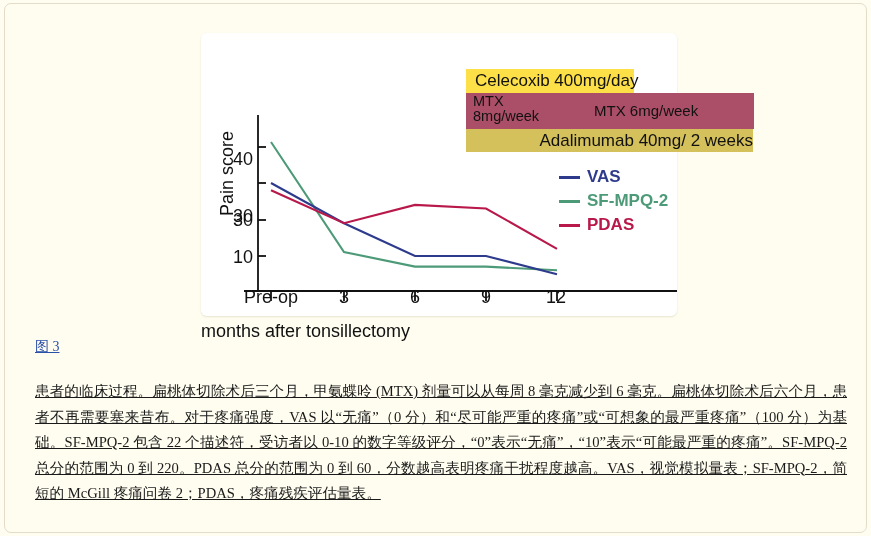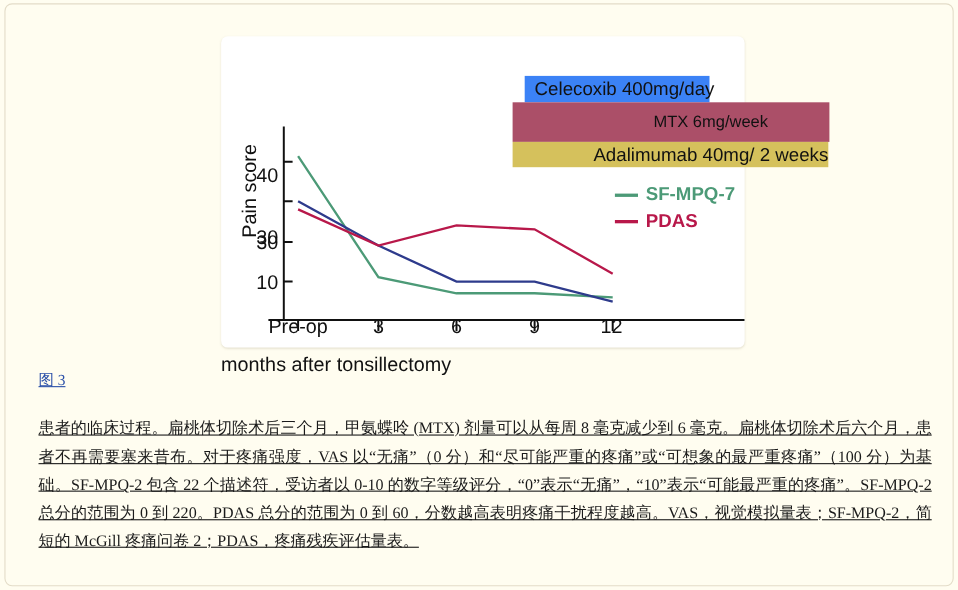--- a/index.html
+++ b/index.html
@@ -29,22 +29,22 @@
 
   
   .tbar {
     position:absolute;
     display:flex; align-items:center;
     color:#111;
     font-family:"Liberation Sans", sans-serif;
     white-space:nowrap;
   }
   #bar-celecoxib {
-    left:276px; top:36px; width:168px; height:24px;
-    background:#3b82f6;
+    left:265px; top:36px; width:168px; height:24px;
+    background:#fde047;
     font-size:17px; padding-left:9px;
     overflow:visible;
   }
   #bar-celecoxib .tlabel { position:relative; z-index:6; }
   #bar-mtx {
     left:265px; top:60px; width:288px; height:36px;
     background:#ab4f68;
     font-size:15px;
   }
   #bar-mtx .mtx-left {
@@ -154,31 +154,36 @@
 
         <polyline points="70,157.3 143,190.2 214,171.9 285,175.5 356,215.8" fill="none" stroke="#b8184a" stroke-width="2.1"></polyline>
       </svg>
     </div>
 
     <div class="tbar" id="bar-celecoxib">
       <span class="tlabel">Celecoxib 400mg/day</span>
     </div>
 
     <div class="tbar" id="bar-mtx">
+      <span class="mtx-left"><span>MTX</span><br><span>8mg/week</span></span>
       <span class="mtx-right">MTX 6mg/week</span>
     </div>
 
     <div class="tbar" id="bar-adalimumab">
       <span>Adalimumab 40mg/ 2 weeks</span>
     </div>
 
     <div id="legend">
       <div class="legend-row">
+        <span class="legend-dash" style="background:#2e3b8c;"></span>
+        <span class="legend-text" style="color:#2e3b8c;">VAS</span>
+      </div>
+      <div class="legend-row">
         <span class="legend-dash" style="background:#4c9a77;"></span>
-        <span class="legend-text" style="color:#4c9a77;">SF-MPQ-7</span>
+        <span class="legend-text" style="color:#4c9a77;">SF-MPQ-2</span>
       </div>
       <div class="legend-row">
         <span class="legend-dash" style="background:#b8184a;"></span>
         <span class="legend-text" style="color:#b8184a;text-align:center;">PDAS</span>
       </div>
     </div>
 
   </div>
 
   <div id="caption-block">

